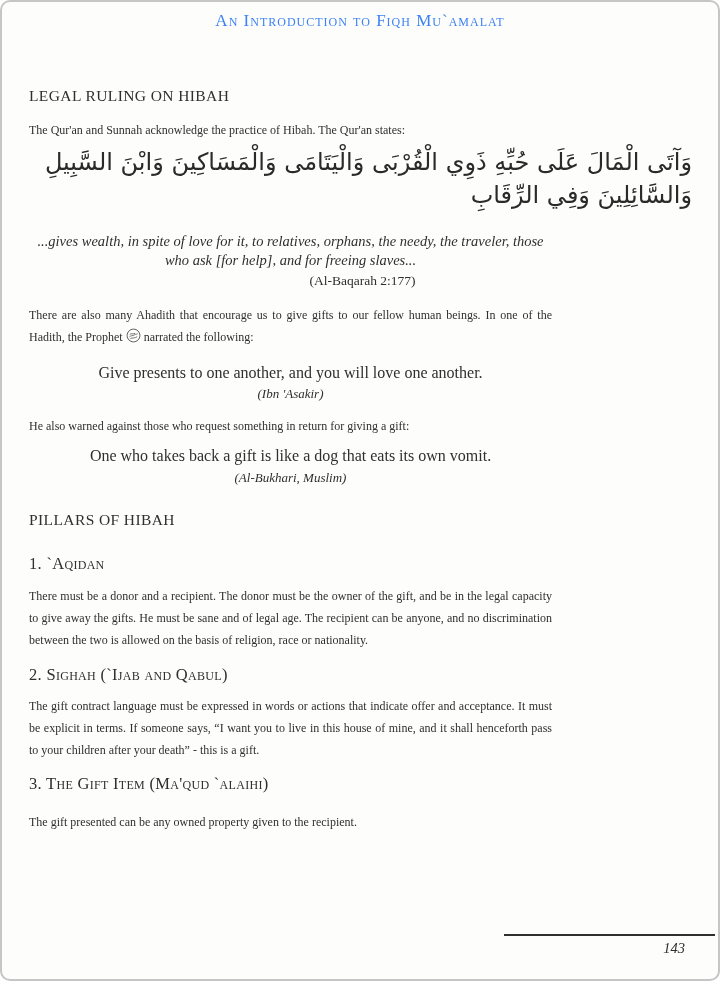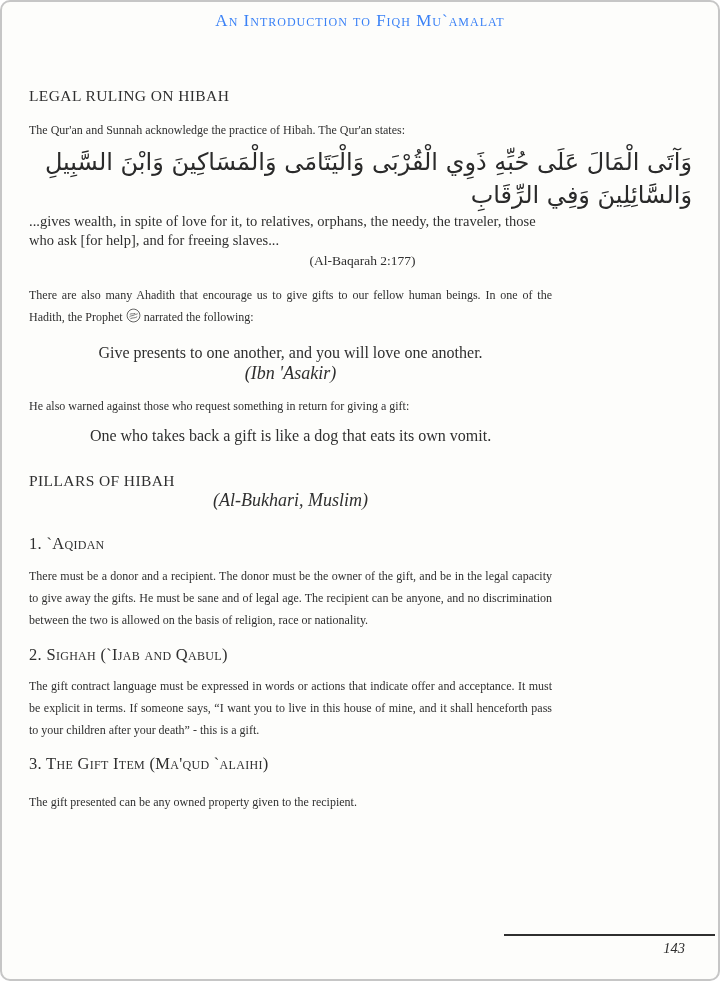--- a/index.html
+++ b/index.html
@@ -55,22 +55,23 @@
     margin-left: 30px;
     width: 660px;
     text-align: right;
     direction: rtl;
     font-family: "DejaVu Sans", sans-serif;
     font-size: 24px;
     line-height: 33px;
     color: #2a2a2a;
   }
   .translation {
-    margin-top: 0;
-    text-align: left;
+    margin-top: 20px;
+    text-align: center;
+    font-style: italic;
     font-size: 14.5px;
     line-height: 19px;
   }
   .citation {
     margin-top: 2px;
     text-align: center;
     padding-left: 72px;
     font-size: 13.5px;
     line-height: 17px;
   }
@@ -78,21 +79,21 @@
   .quote-line {
     text-align: center;
     font-size: 16px;
     line-height: 22px;
   }
   .quote-1 { margin-top: 12px; }
   .quote-2 { margin-top: 8px; }
   .quote-source {
     text-align: center;
     font-style: italic;
-    font-size: 18px;
+    font-size: 13px;
     line-height: 17px;
   }
   .source-1 { margin-top: 1px; }
   .source-2 { margin-top: 2px; }
   .warning-intro { margin-top: 13px; }
   .pillars-intro { margin-top: 13px; }
   .pillar-heading {
     font-variant: small-caps;
     font-size: 16.5px;
     line-height: 18px;
@@ -157,23 +158,23 @@
   </div>
 
   <div class="col quote-line quote-1">Give presents to one another, and you will love one another.</div>
 
   <div class="col quote-source source-1">(Ibn 'Asakir)</div>
 
   <div class="col body-text warning-intro">He also warned against those who request something in return for giving a gift:</div>
 
   <div class="col quote-line quote-2">One who takes back a gift is like a dog that eats its own vomit.</div>
 
+  <div class="col quote-source source-2">(Al-Bukhari, Muslim)</div>
+
   <div class="col allcaps-heading h-pillars">PILLARS OF HIBAH</div>
-
-  <div class="col quote-source source-2">(Al-Bukhari, Muslim)</div>
 
 
   <div class="col pillar-heading ph-1">1. `Aqidan</div>
 
   <div class="col body-text pb-1">There must be a donor and a recipient. The donor must be the owner of the gift, and be in the legal capacity to give away the gifts. He must be sane and of legal age. The recipient can be anyone, and no discrimination between the two is allowed on the basis of religion, race or nationality.</div>
 
   <div class="col pillar-heading ph-2">2. Sighah (`Ijab and Qabul)</div>
 
   <div class="col body-text pb-2">The gift contract language must be expressed in words or actions that indicate offer and acceptance. It must be explicit in terms. If someone says, “I want you to live in this house of mine, and it shall henceforth pass to your children after your death” - this is a gift.</div>
 

